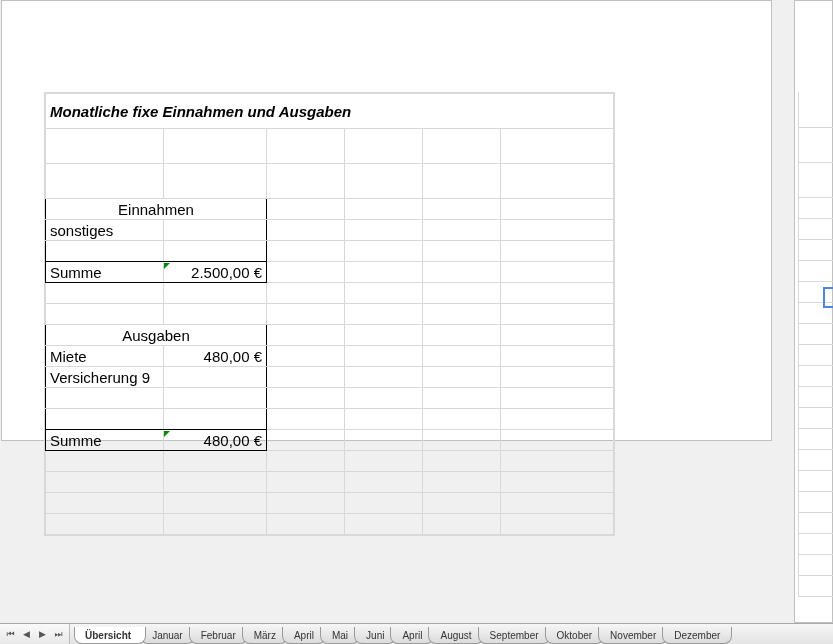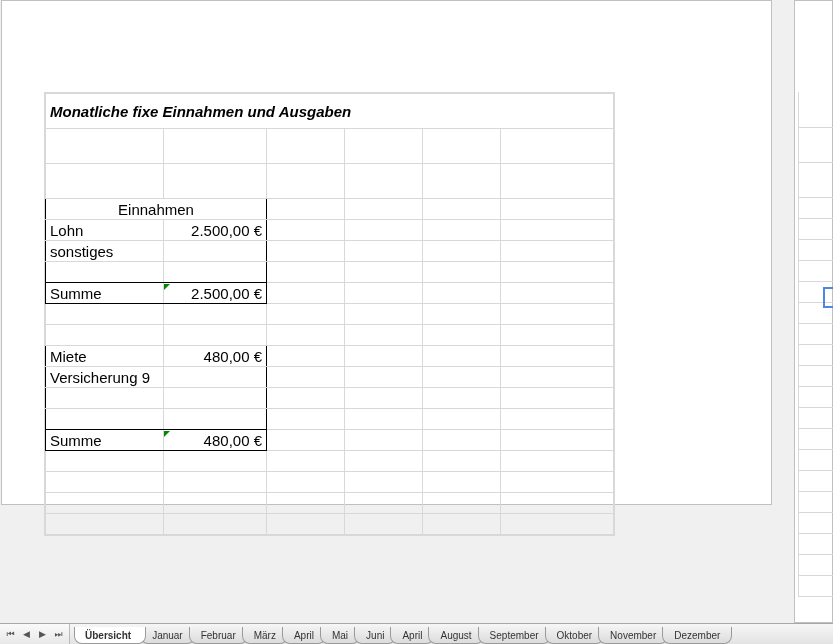--- a/index.html
+++ b/index.html
@@ -14,21 +14,21 @@
   
   .canvas {
     position: absolute;
     left: 0; top: 0; right: 0; bottom: 21px;
     background: #f0f0f0;
   }
   
   .page {
     position: absolute;
     left: 1px; top: 0;
-    width: 771px; height: 505px;
+    width: 771px; height: 441px;
     background: #fff;
     border: 1px solid #c0c0c0;
   }
   
   .page2 {
     position: absolute;
     left: 794px; top: 0;
     width: 39px; height: 623px;
     background: #fff;
     border: 1px solid #c0c0c0;
@@ -194,28 +194,20 @@
             </tr>
 
         <tr>
           <td colspan="2" class="center btop bleft bright">Einnahmen</td>
           <td></td>
               <td></td>
               <td></td>
               <td></td>
         </tr>
         <tr>
-          <td class="btop bleft">Lohn</td>
-          <td class="btop bleft bright right">2.500,00 €</td>
-          <td></td>
-              <td></td>
-              <td></td>
-              <td></td>
-        </tr>
-        <tr>
           <td class="btop bleft">sonstiges</td>
           <td class="btop bleft bright right"></td>
           <td></td>
               <td></td>
               <td></td>
               <td></td>
         </tr>
         <tr>
           <td class="btop bleft bbot"></td>
           <td class="btop bleft bright bbot"></td>
@@ -243,20 +235,27 @@
             </tr>
         <tr>
               <td></td>
               <td></td>
               <td></td>
               <td></td>
               <td></td>
               <td></td>
             </tr>
 
+        <tr>
+          <td colspan="2" class="center btop bleft bright">Ausgaben</td>
+          <td></td>
+              <td></td>
+              <td></td>
+              <td></td>
+        </tr>
         <tr>
           <td class="btop bleft">Miete</td>
           <td class="btop bleft bright right">480,00 €</td>
           <td></td>
               <td></td>
               <td></td>
               <td></td>
         </tr>
         <tr>
           <td class="btop bleft">Versicherung 9</td>

